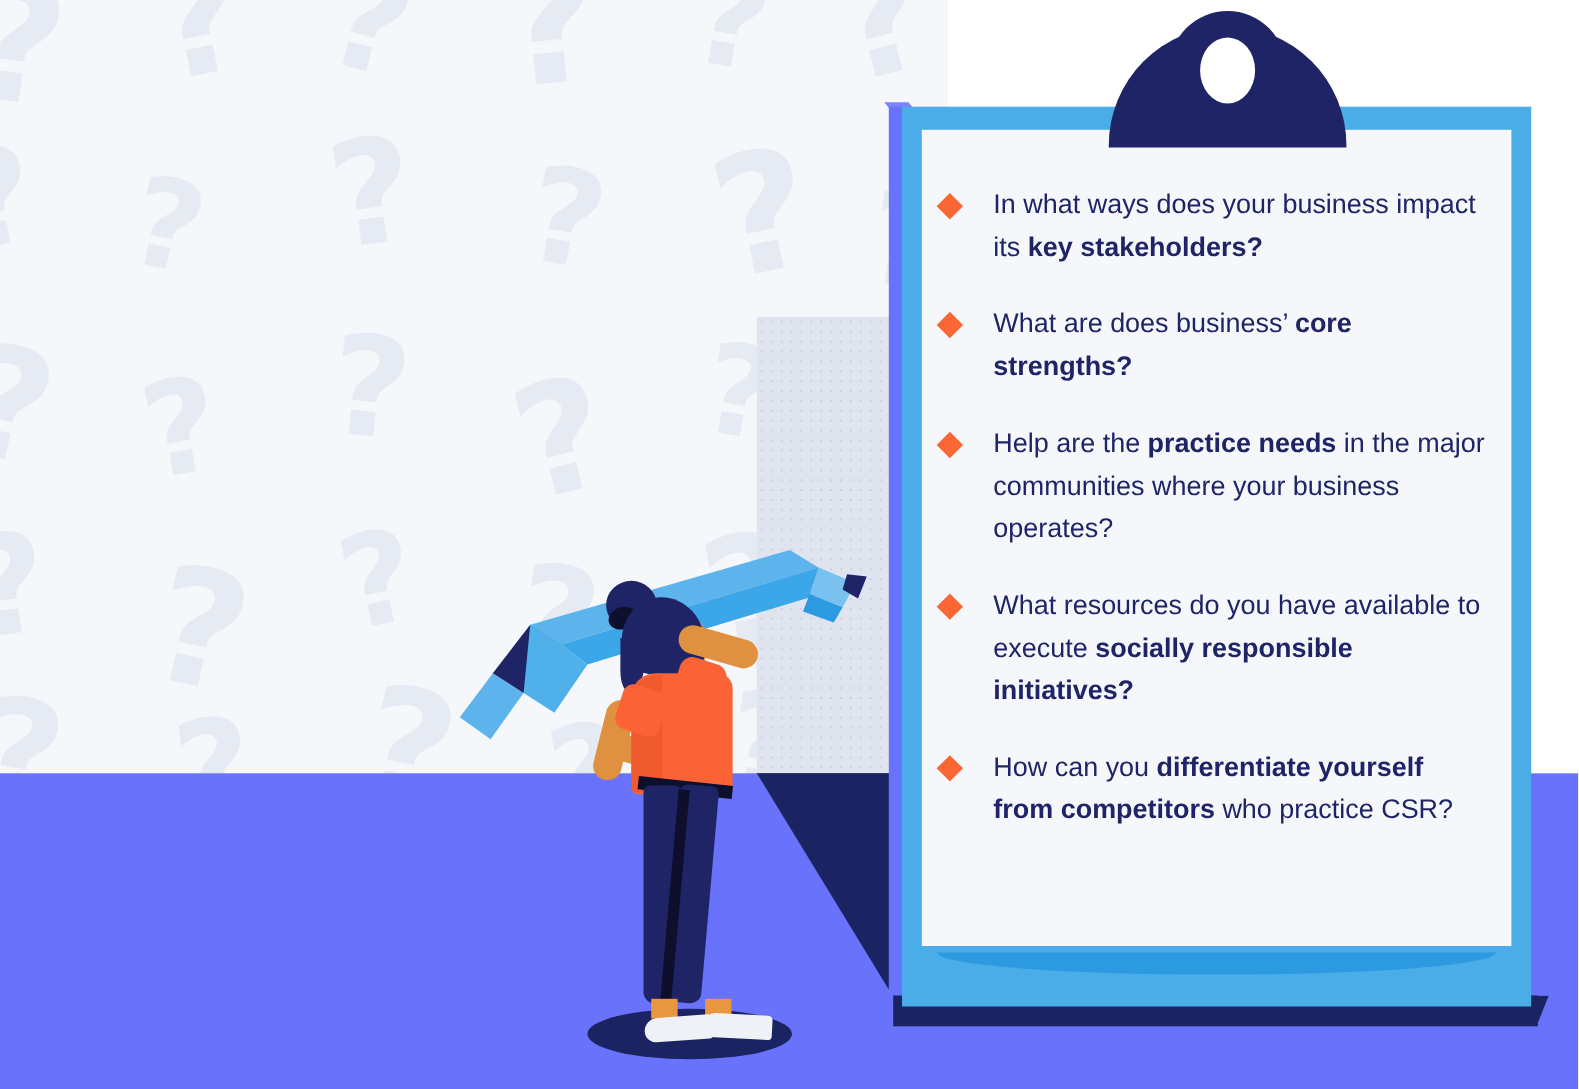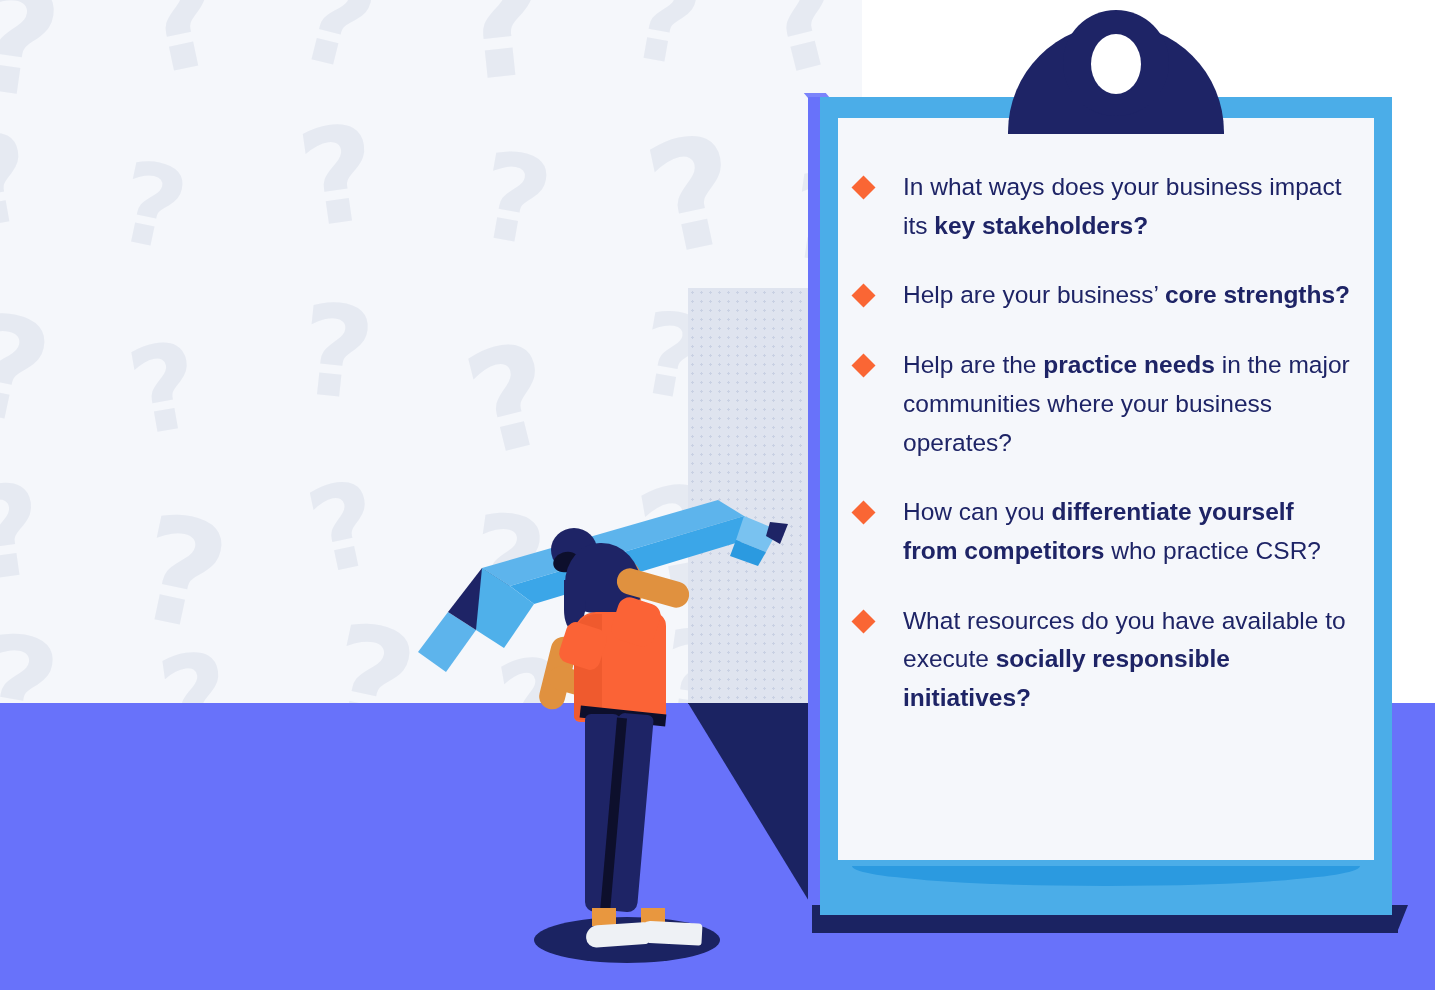--- a/index.html
+++ b/index.html
@@ -448,29 +448,29 @@
   <div class="cb-clip-top"></div>
   <div class="cb-clip-hole"></div>
 
   <div class="bullets">
     <div class="bullet-row">
       <span class="bullet-diamond"></span>
       <span class="bullet-text"><span>In what ways does your business impact its </span><b>key stakeholders?</b></span>
     </div>
     <div class="bullet-row">
       <span class="bullet-diamond"></span>
-      <span class="bullet-text"><span>Help are your business’ </span><b>core strengths?</b></span>
+      <span class="bullet-text"><span>What are does business’ </span><b>core strengths?</b></span>
     </div>
     <div class="bullet-row">
       <span class="bullet-diamond"></span>
       <span class="bullet-text"><span>Help are the </span><b>practice needs</b><span> in the major communities where your business operates?</span></span>
     </div>
     <div class="bullet-row">
       <span class="bullet-diamond"></span>
-      <span class="bullet-text"><span>How can you </span><b>differentiate yourself from competitors</b><span> who practice CSR?</span></span>
+      <span class="bullet-text"><span>What resources do you have available to execute </span><b>socially responsible initiatives?</b></span>
     </div>
     <div class="bullet-row">
       <span class="bullet-diamond"></span>
-      <span class="bullet-text"><span>What resources do you have available to execute </span><b>socially responsible initiatives?</b></span>
+      <span class="bullet-text"><span>How can you </span><b>differentiate yourself from competitors</b><span> who practice CSR?</span></span>
     </div>
   </div>
 
 </div>
 
 </body></html>

